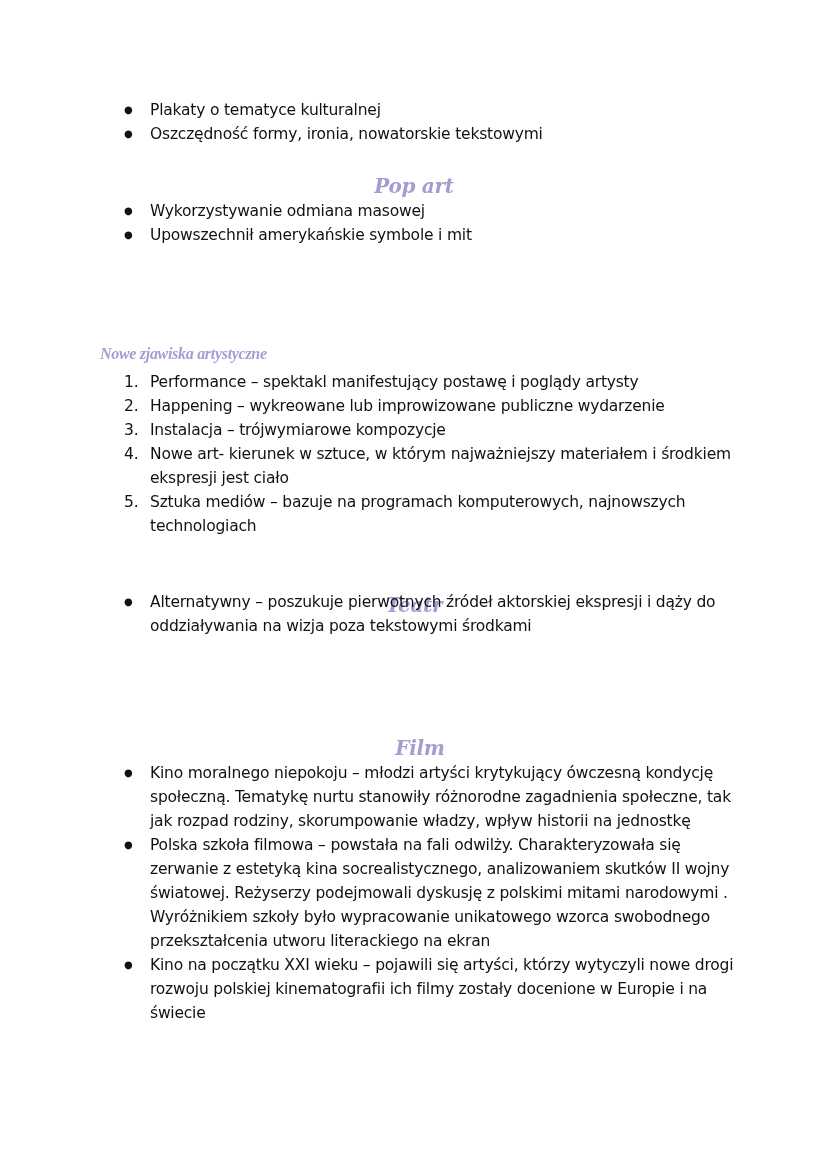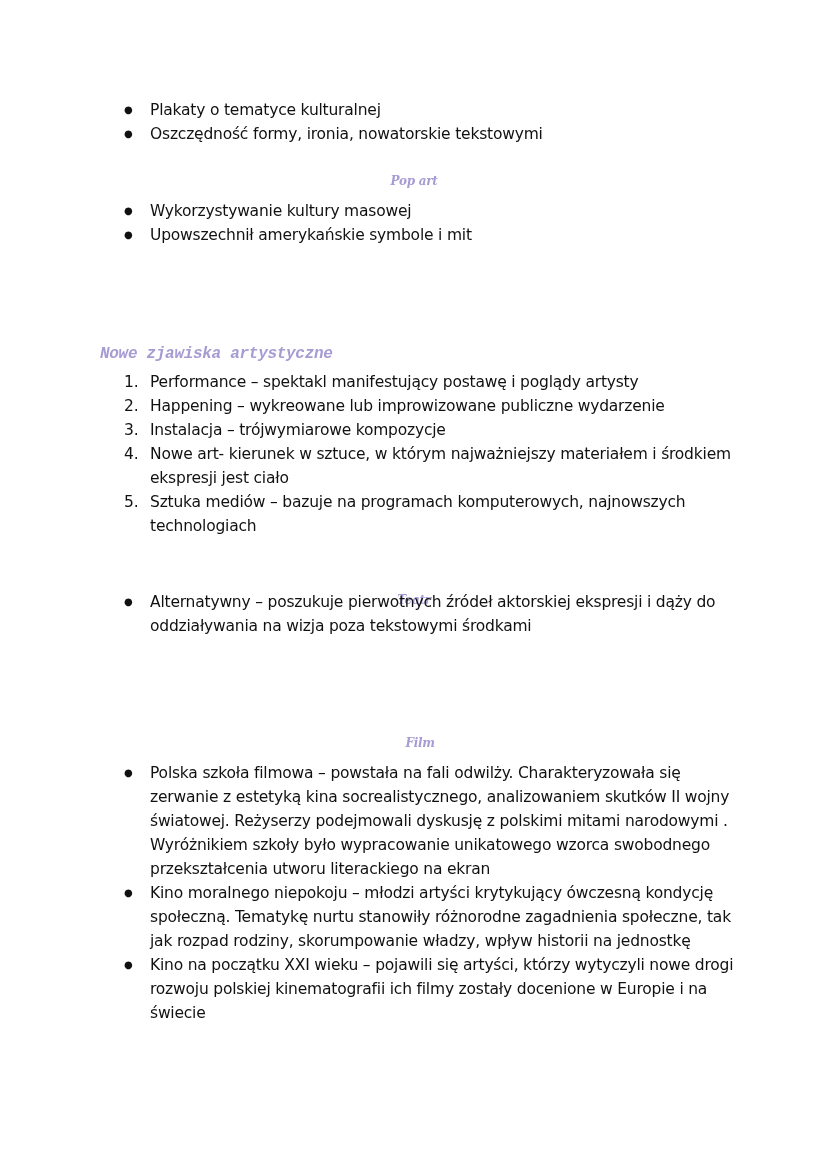--- a/index.html
+++ b/index.html
@@ -1,55 +1,55 @@
 <!DOCTYPE html>
 <html><head>
 <meta charset="utf-8">
 <style>
   html, body { margin:0; padding:0; background:#ffffff; }
   body { width:828px; height:1169px; position:relative; font-family:"DejaVu Sans", sans-serif; color:#111; overflow:hidden; }
   .page { position:absolute; left:0; top:0; width:828px; height:893px; }
-  .heading-center { position:absolute; left:0; width:828px; text-align:center; font-family:"DejaVu Serif", serif; font-style:italic; font-weight:bold; color:#a79bd3; font-size:12px; letter-spacing:-0.3px; }
-  .heading-left { position:absolute; left:100px; font-family:Liberation Mono, monospace; font-style:italic; font-weight:bold; color:#a79bd3; font-size:16px; letter-spacing:-0.3px; }
+  .heading-center { position:absolute; left:0; width:828px; text-align:center; font-family:"DejaVu Serif", serif; font-style:italic; font-weight:bold; color:#a79bd3; font-size:20px; letter-spacing:-0.3px; }
+  .heading-left { position:absolute; left:100px; font-family:Liberation Serif, serif; font-style:italic; font-weight:bold; color:#a79bd3; font-size:16px; letter-spacing:-0.3px; }
   .list { position:absolute; left:100px; width:640px; margin:0; padding:0; list-style:none; font-size:15.5px; line-height:24px; letter-spacing:-0.2px; }
   .list li { position:relative; padding-left:50px; }
   .bul::before { content:"●"; position:absolute; left:24px; top:0; font-size:10px; }
   .num { position:absolute; left:24px; top:0; }
   b { font-weight:normal; }
 </style>
 </head>
 <body>
 
 <div class="page">
 
   <ul class="list" style="top:98px;">
     <li class="bul"><span>Plakaty o tematyce kulturalnej</span></li>
     <li class="bul"><span>Oszczędność formy, ironia, nowatorskie tekstowymi</span></li>
   </ul>
 
   <div class="heading-center" style="top:174px;">Pop art</div>
   <ul class="list" style="top:199px;">
-    <li class="bul"><span>Wykorzystywanie kultury masowej</span></li>
+    <li class="bul"><span>Wykorzystywanie odmiana masowej</span></li>
     <li class="bul"><span>Upowszechnił amerykańskie symbole i mit</span></li>
   </ul>
 
   <div class="heading-left" style="top:345px;">Nowe zjawiska artystyczne</div>
   <ol class="list" style="top:370px;">
     <li><span class="num">1.</span><b>Performance</b><span> – spektakl manifestujący postawę i poglądy artysty</span></li>
     <li><span class="num">2.</span><b>Happening</b><span> – wykreowane lub improwizowane publiczne wydarzenie</span></li>
     <li><span class="num">3.</span><b>Instalacja</b><span> – trójwymiarowe kompozycje</span></li>
     <li><span class="num">4.</span><b>Nowe art</b><span>- kierunek w sztuce, w którym najważniejszy materiałem i środkiem ekspresji jest ciało</span></li>
     <li><span class="num">5.</span><b>Sztuka mediów</b><span> – bazuje na programach komputerowych, najnowszych technologiach</span></li>
   </ol>
 
   <div class="heading-center" style="top:593px;">Teatr</div>
   <ul class="list" style="top:590px;">
     <li class="bul"><b>Alternatywny</b><span> – poszukuje pierwotnych źródeł aktorskiej ekspresji i dąży do oddziaływania na wizja poza tekstowymi środkami</span></li>
   </ul>
 
   <div class="heading-center" style="top:736px;margin-left:6px;">Film</div>
   <ul class="list" style="top:761px;">
+    <li class="bul"><b>Kino moralnego niepokoju</b><span> – młodzi artyści krytykujący ówczesną kondycję społeczną. Tematykę nurtu stanowiły różnorodne zagadnienia społeczne, tak jak rozpad rodziny, skorumpowanie władzy, wpływ historii na jednostkę</span></li>
     <li class="bul"><b>Polska szkoła filmowa</b><span> – powstała na fali odwilży. Charakteryzowała się zerwanie z estetyką kina socrealistycznego, analizowaniem skutków II wojny światowej. Reżyserzy podejmowali dyskusję z polskimi mitami narodowymi . Wyróżnikiem szkoły było wypracowanie unikatowego wzorca swobodnego przekształcenia utworu literackiego na ekran</span></li>
-    <li class="bul"><b>Kino moralnego niepokoju</b><span> – młodzi artyści krytykujący ówczesną kondycję społeczną. Tematykę nurtu stanowiły różnorodne zagadnienia społeczne, tak jak rozpad rodziny, skorumpowanie władzy, wpływ historii na jednostkę</span></li>
     <li class="bul"><b>Kino na początku XXI wieku</b><span> – pojawili się artyści, którzy wytyczyli nowe drogi rozwoju polskiej kinematografii ich filmy zostały docenione w Europie i na świecie</span></li>
   </ul>
 
 </div>
 
 </body></html>

